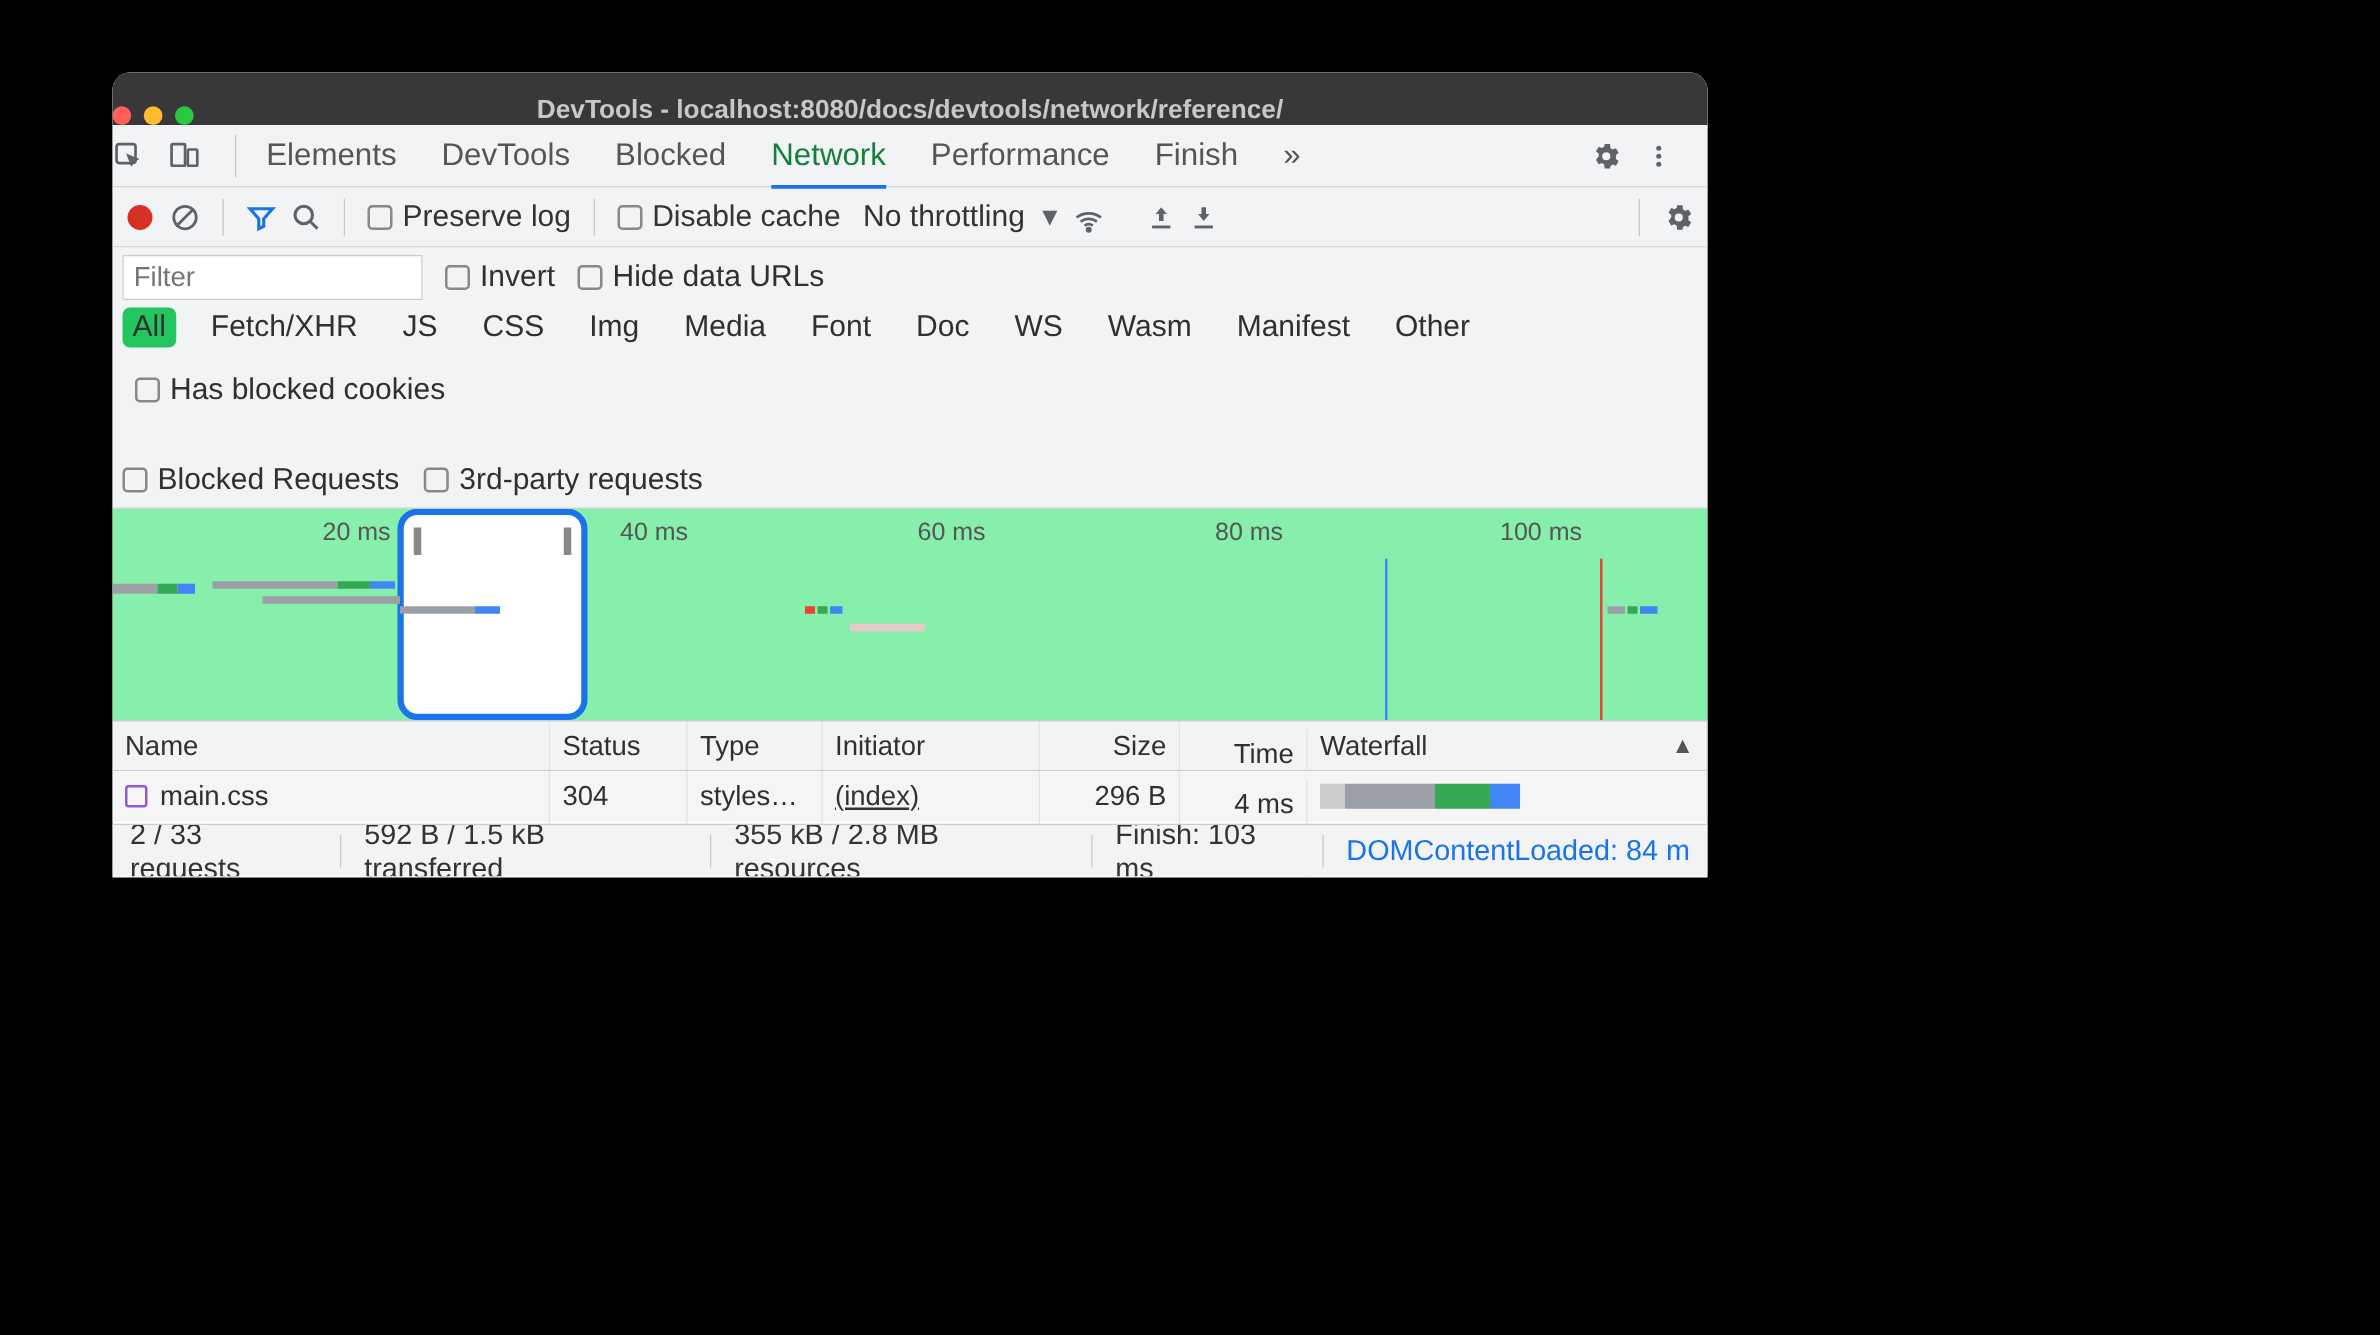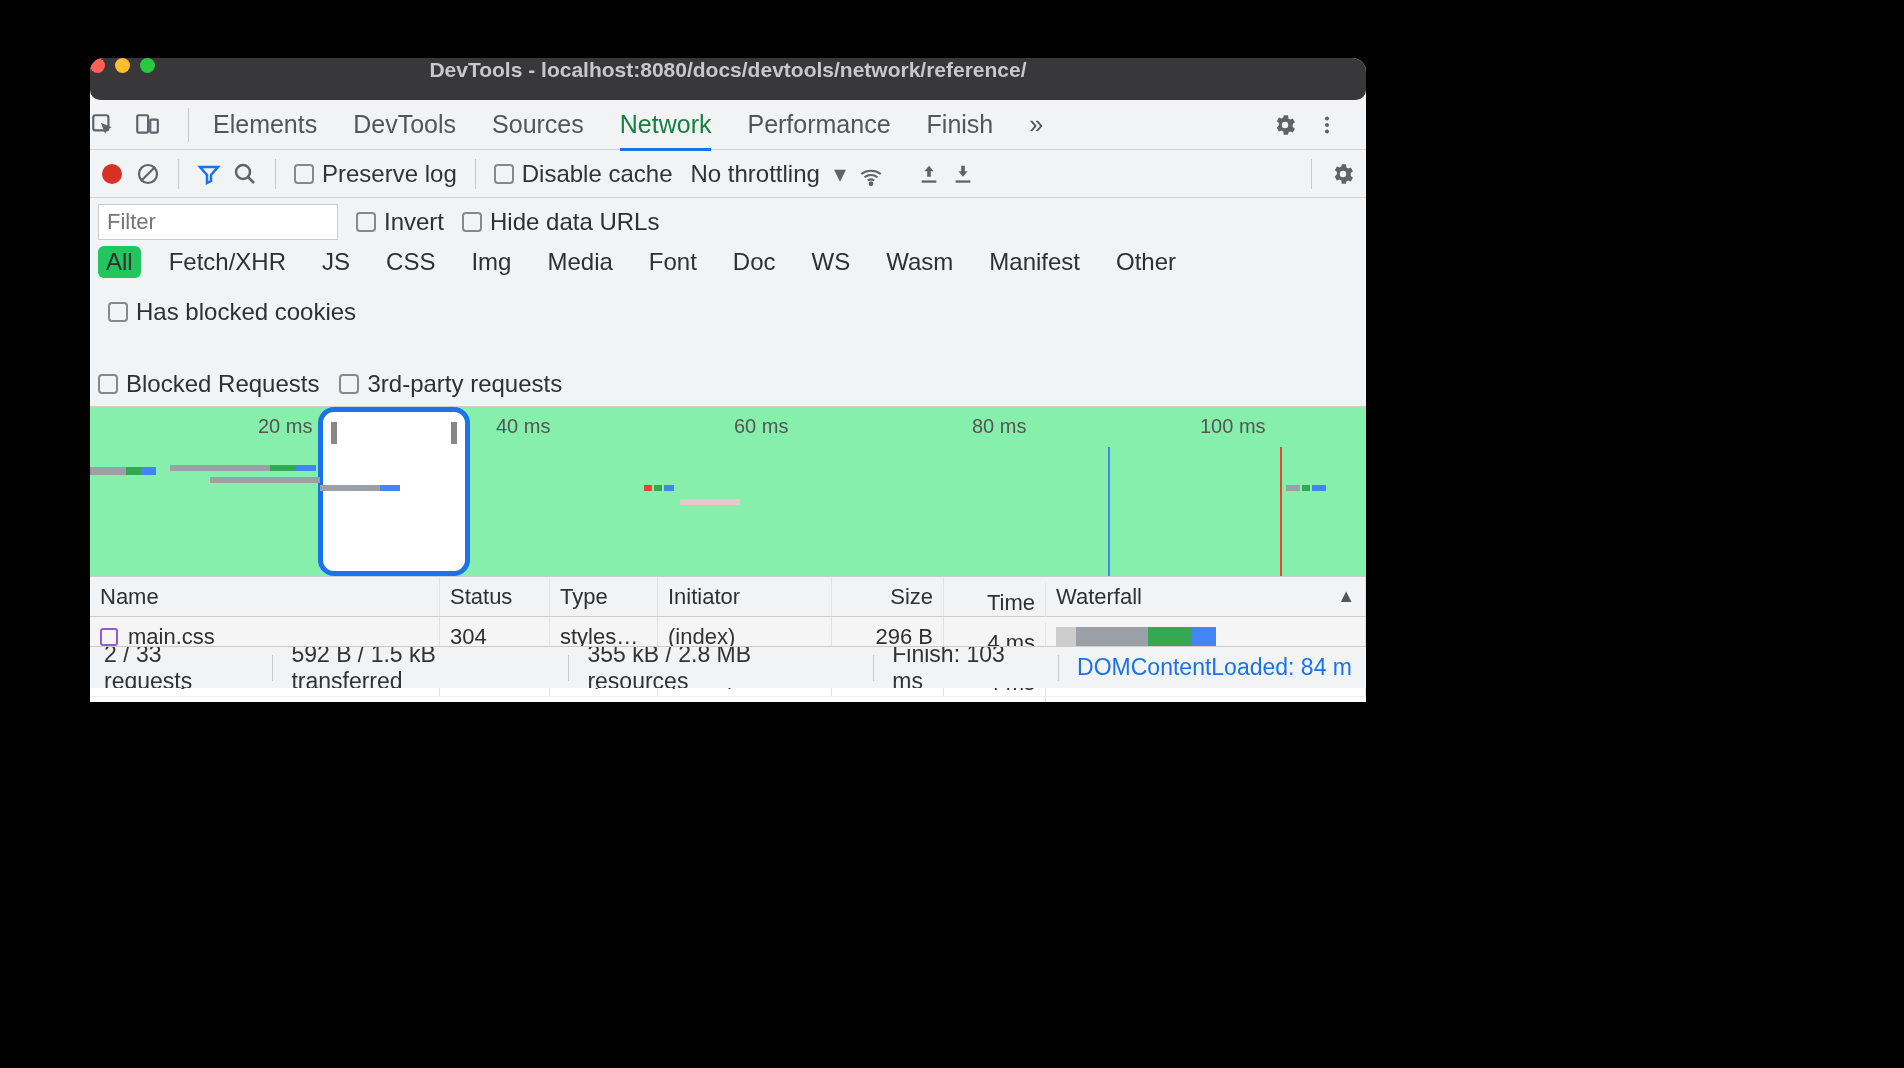--- a/index.html
+++ b/index.html
@@ -20,24 +20,23 @@
     height: 644px;
     background: #fff;
     border-radius: 14px 14px 0 0;
     overflow: hidden;
     box-shadow: 0 20px 60px rgba(0,0,0,.5);
   }
   .titlebar {
     height: 42px;
     background: #38383b;
     display: flex;
-    align-items: flex-start;
+    align-items: flex-end;
     padding: 0 0;
     position: relative;
-    border-radius: 10px;
   }
   .traffic { display: flex; gap: 10px; }
   .tl { width: 15px; height: 15px; border-radius: 50%; }
   .tl.red { background:#ff5f57; }
   .tl.yel { background:#febc2e; }
   .tl.grn { background:#28c840; }
   .titlebar .title {
     position:absolute; left:0; right:0; text-align:center;
     color:#c8c8c8; font-size:21px; font-weight:600;
   }
@@ -102,21 +101,21 @@
   .c-size{width:112px; justify-content:flex-end;}
   .c-time{width:102px; justify-content:flex-end;margin-top:12px;}
   .c-wf{flex:1; position:relative;}
   .trow{ border-bottom:1px solid #eee;}
   .fileicon{ width:18px; height:18px; margin-right:10px; display:inline-block; border:2px solid; border-radius:3px; position:relative;}
   .fileicon.css{border-color:#8e5dd6;}
   .fileicon.js{border-color:#f9ab00;}
   .link{ text-decoration:underline; color:#333;}
   .wf-bar{position:absolute; height:20px; top:10px;}
   .statusbar{
-    position:absolute; left:0; right:0; bottom:14px; height:42px;
+    position:absolute; left:0; right:0; bottom:1px; height:42px;
     background:#f1f3f4; border-top:1px solid #ccc;
     display:flex; align-items:center; gap:0; padding:0 14px; font-size:23px; color:#333;
     overflow:hidden;
   }
   .statusbar .vsep2{ width:1px; height:26px; background:#c8c8c8; margin:0 18px;}
   .statusbar .dcl{ color:#1a73e8; white-space:nowrap;}
   .sort-arrow{ margin-left:auto; font-size:18px; color:#555;}
   svg { display:block; }
 </style>
 </head>
@@ -143,21 +142,21 @@
     <div class="iconbtn">
       <svg width="26" height="26" viewBox="0 0 24 24" fill="none" stroke="#5f6368" stroke-width="2">
           <rect x="3" y="3" width="10" height="16" rx="1"></rect>
           <rect x="15" y="7" width="7" height="12" rx="1"></rect>
         </svg>
     </div>
     <div class="sep"></div>
     <div class="tabs">
       <div class="tab">Elements</div>
       <div class="tab">DevTools</div>
-      <div class="tab">Sources</div>
+      <div class="tab">Blocked</div>
       <div class="tab active">Network</div>
       <div class="tab">Performance</div>
       <div class="tab">Finish</div>
       <div class="tab">»</div>
     </div>
     <div class="spacer"></div>
     <div class="iconbtn">
       <svg width="26" height="26" viewBox="0 0 24 24" fill="#5f6368">
           <path d="M19.14 12.94a7 7 0 000-1.88l2.03-1.58-2-3.46-2.39.96a7 7 0 00-1.63-.94L14.8 3h-4l-.35 2.04a7 7 0 00-1.63.94l-2.39-.96-2 3.46 2.03 1.58a7 7 0 000 1.88L4.43 14.5l2 3.46 2.39-.96c.5.38 1.05.7 1.63.94L10.8 21h4l.35-2.04c.58-.24 1.13-.56 1.63-.94l2.39.96 2-3.46-2.03-1.58zM12 15a3 3 0 110-6 3 3 0 010 6z"></path>
         </svg>

